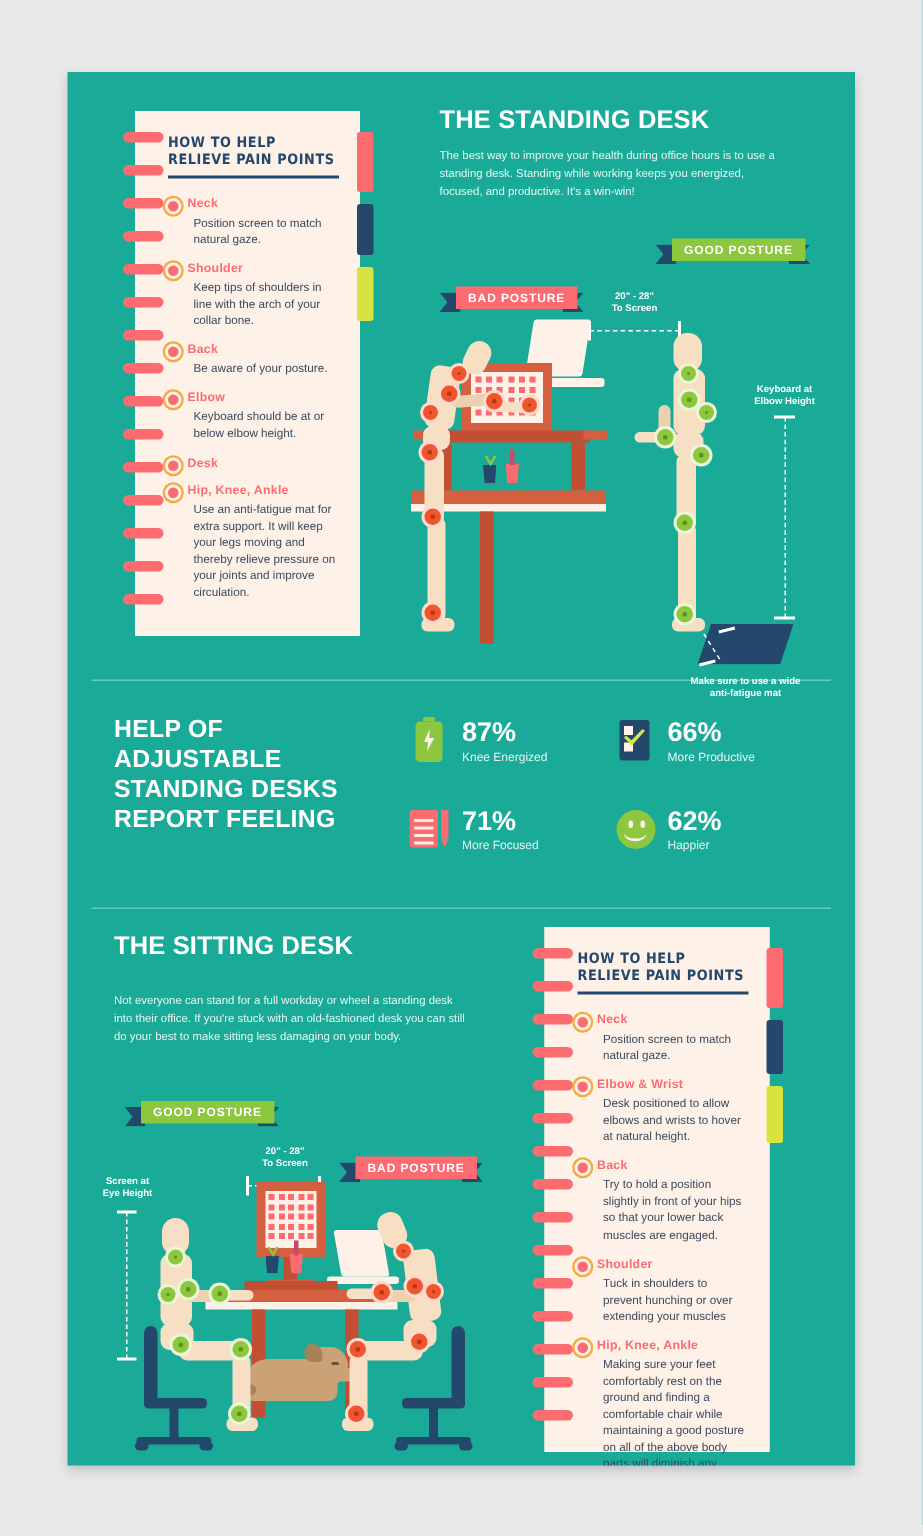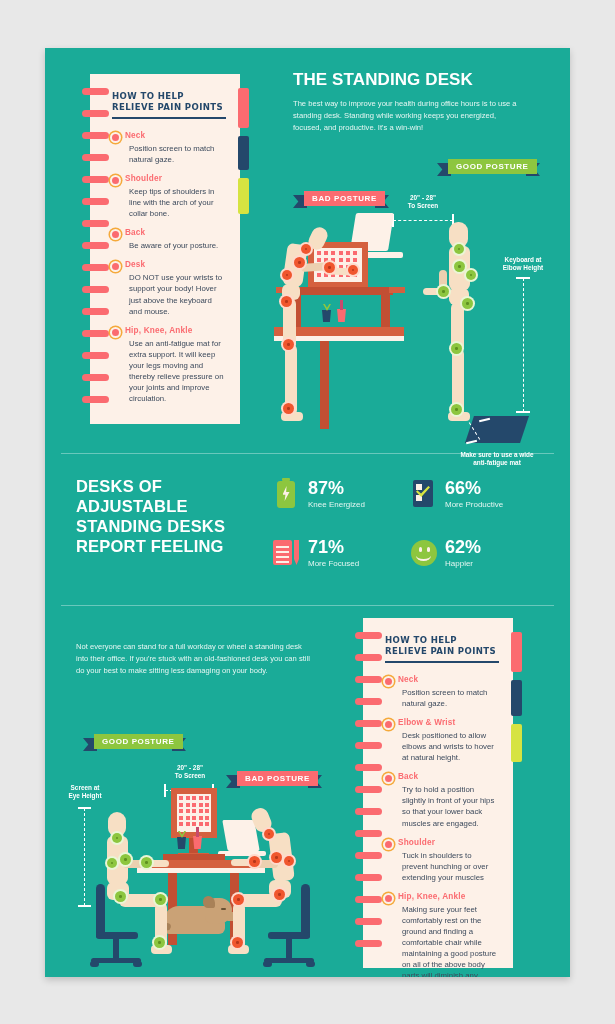--- a/index.html
+++ b/index.html
@@ -133,22 +133,26 @@
               <div class="pp-h">Shoulder</div>
               <div class="pp-b">Keep tips of shoulders in line with the arch of your collar bone.</div>
             </div>
             <div class="pp">
               <span class="bullet"></span>
               <div class="pp-h">Back</div>
               <div class="pp-b">Be aware of your posture.</div>
             </div>
             <div class="pp">
               <span class="bullet"></span>
+              <div class="pp-h">Elbow</div>
+              <div class="pp-b">Keyboard should be at or below elbow height.</div>
+            </div>
+            <div class="pp">
+              <span class="bullet"></span>
               <div class="pp-h">Desk</div>
-              <div class="pp-b">DO NOT use your wrists to support your body! Hover just above the keyboard and mouse.</div>
             </div>
             <div class="pp">
               <span class="bullet"></span>
               <div class="pp-h">Hip, Knee, Ankle</div>
               <div class="pp-b">Use an anti-fatigue mat for extra support. It will keep your legs moving and thereby relieve pressure on your joints and improve circulation.</div>
             </div>
           </div>
     </div>
   </div>
 
@@ -300,21 +304,21 @@
         </div>
     <div class="abs joint jg" style="left:406px;top:356px;width:11px;height:11px;">
           <i class="jg-in"></i>
         </div>
   </div>
 
   <div class="divider" style="left:16px;top:405px;width:493px;"></div>
 
   <div class="abs" style="left:31px;top:428px;width:190px;">
     <div class="stat-head" id="stat-head">
-          <div>DESKS OF</div>
+          <div>HELP OF</div>
           <div>ADJUSTABLE</div>
           <div>STANDING DESKS</div>
           <div>REPORT FEELING</div>
         </div>
   </div>
 
   <div class="stat" style="left:228px;top:430px;">
     <div class="ico">
       <div class="bat-cap"></div>
           <div class="bat-body"></div>
@@ -364,20 +368,21 @@
     </div>
     <div>
       <div class="num">62%</div>
       <div class="cap">Happier</div>
     </div>
   </div>
 
   <div class="divider" style="left:16px;top:557px;width:493px;"></div>
 
   <div class="abs" style="left:31px;top:573px;width:250px;">
+    <div class="sec-title" style="font-size:17px;">THE SITTING DESK</div>
     <div class="sec-body" style="margin-top:20px;width:240px;">Not everyone can stand for a full workday or wheel a standing desk into their office. If you're stuck with an old-fashioned desk you can still do your best to make sitting less damaging on your body.</div>
   </div>
 
   <div class="notebook" style="left:318px;top:570px;width:150px;height:350px;">
     <div class="nb-page"></div>
     <div class="spiral" id="spiral2">
           <div class="ring" style="top: 14px;"></div>
           <div class="ring" style="top: 36px;"></div>
           <div class="ring" style="top: 58px;"></div>
           <div class="ring" style="top: 80px;"></div>

